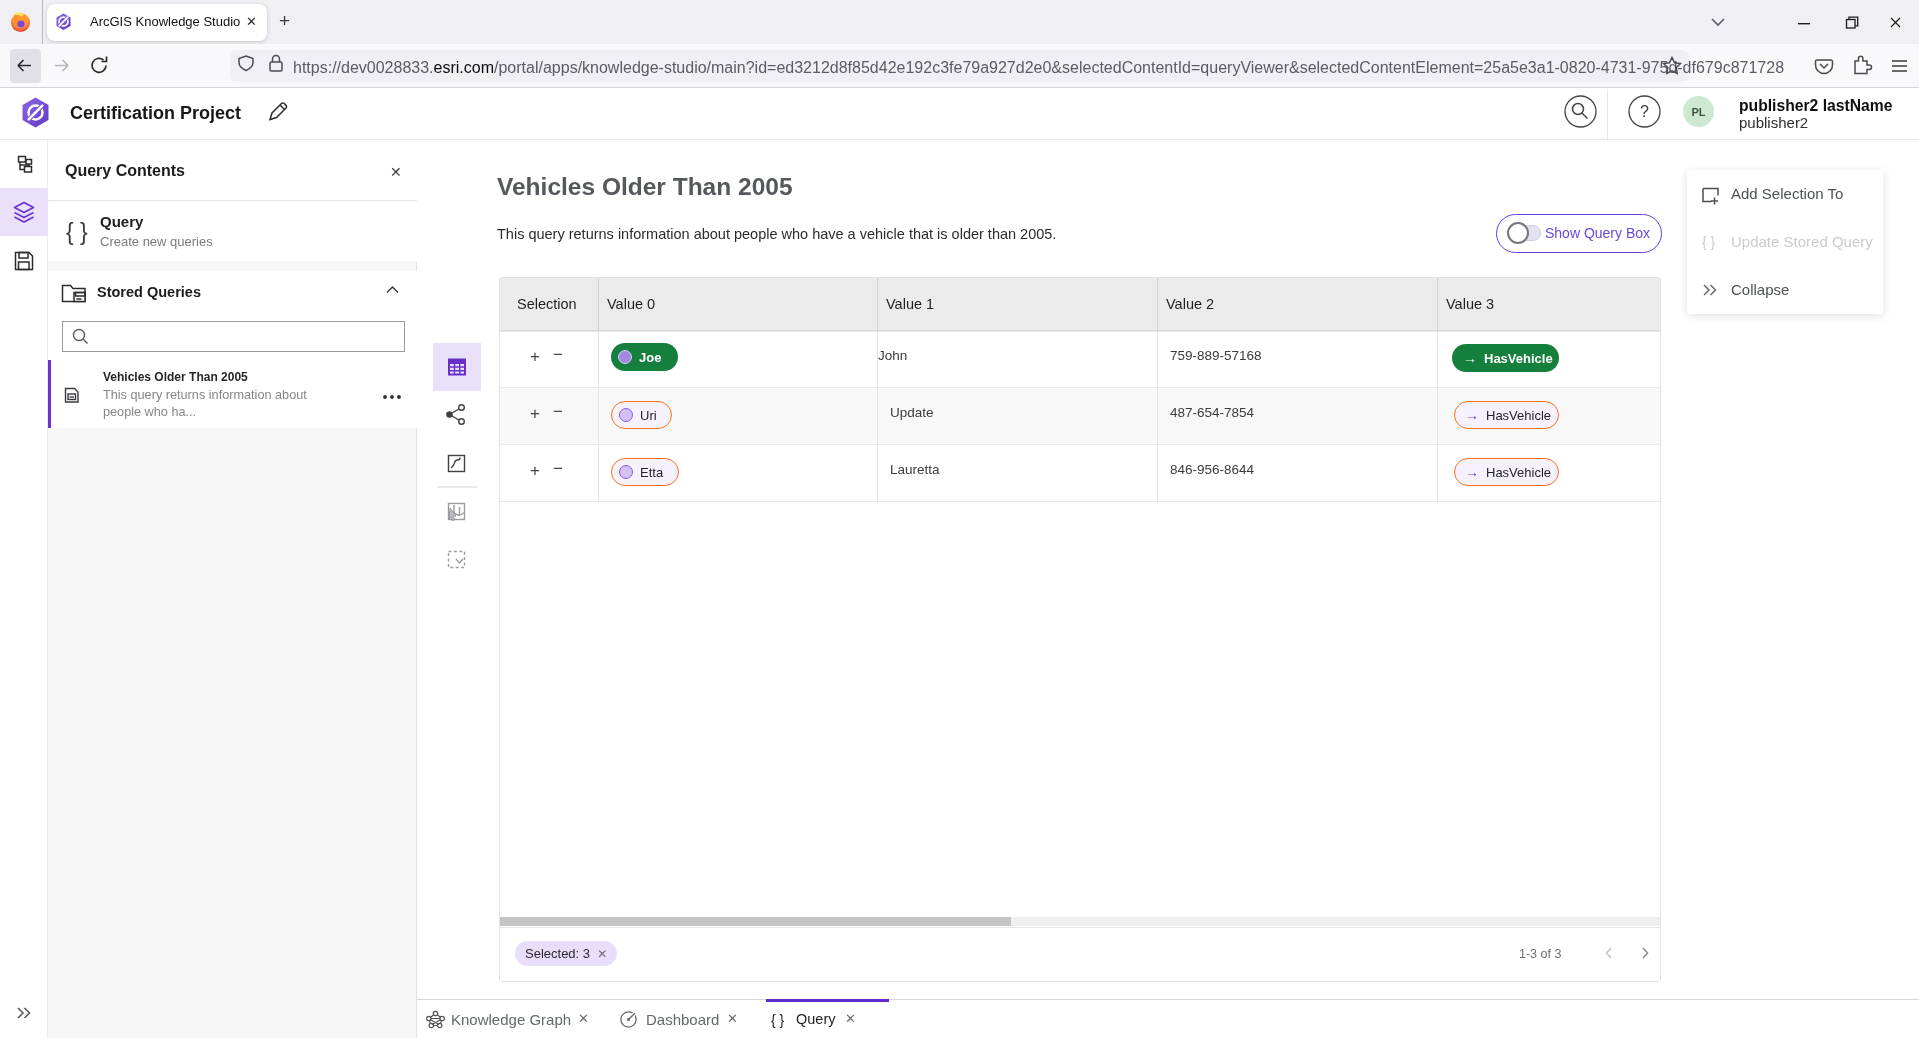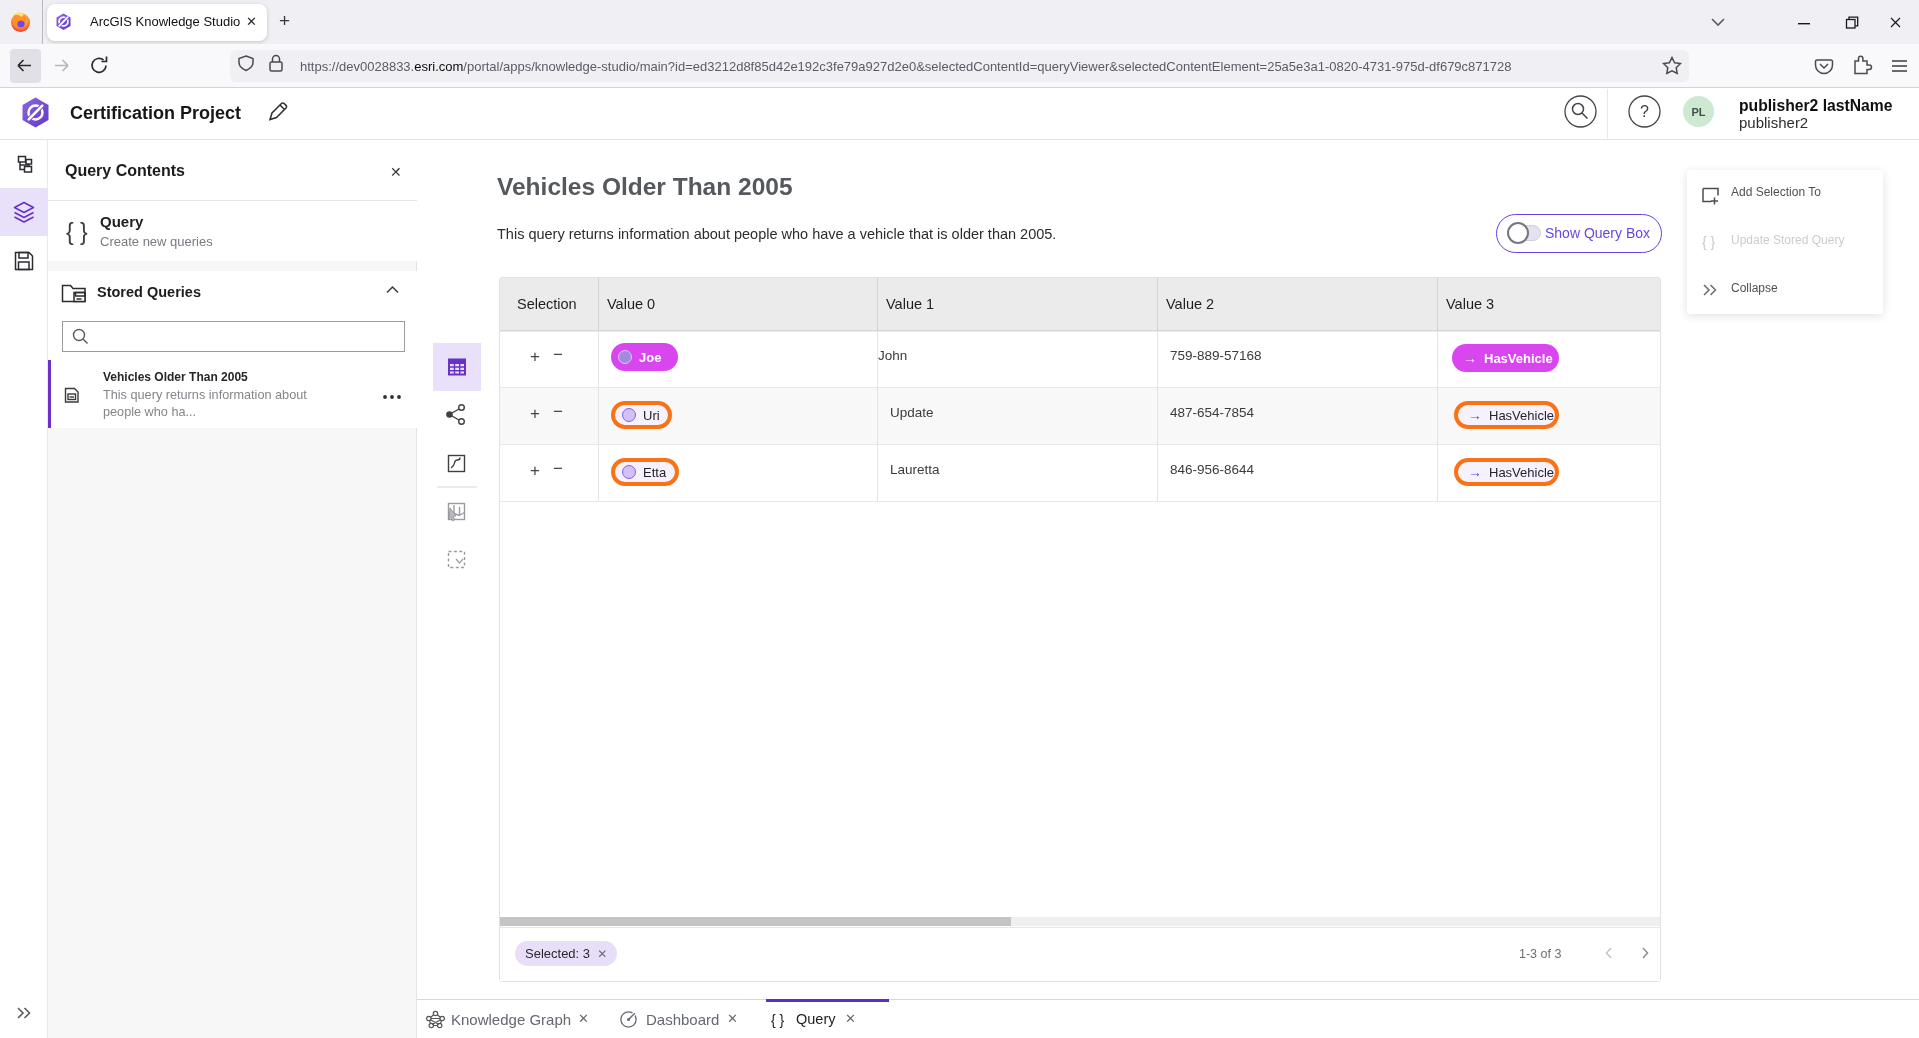--- a/index.html
+++ b/index.html
@@ -10,21 +10,21 @@
 #titlebar{left:0;top:0;width:1919px;height:44px;background:#f0f0f4}
 #tabsep{left:42px;top:0;width:1px;height:44px;background:#b8b8bd}
 #tab{left:47px;top:4px;width:220px;height:37px;background:#fff;border-radius:8px;
 box-shadow:0 1px 4px rgba(0,0,0,.18)}
 #tabtitle{left:90px;top:14px;font-size:13px;color:#111114;font-weight:400}
 #tabx{left:246px;top:14px;font-size:13px;color:#2a2a2e}
 #newtab{left:279px;top:10px;font-size:19px;color:#3a3a3e;font-weight:400}
 #navbar{left:0;top:44px;width:1919px;height:44px;background:#f9f9fb;border-bottom:1px solid #d4d4d8}
 #backbtn{left:10px;top:49px;width:31px;height:34px;background:#e0e0e6;border-radius:4px}
 #urlfield{left:230px;top:50px;width:1459px;height:32px;background:#f0f0f4;border-radius:6px}
-#urltext{left:300px;top:59px;font-size:13px;color:#5b5b66;white-space:nowrap}
+#urltext{left:293px;top:59px;font-size:16px;color:#5b5b66;white-space:nowrap}
 #urltext b{color:#0c0c0d;font-weight:400}
 
 #appheader{left:0;top:89px;width:1919px;height:51px;background:#fff;border-bottom:1px solid #e4e4e4}
 #apptitle{left:70px;top:103px;font-size:18px;font-weight:700;color:#17171b}
 #hdrsep{left:1607px;top:89px;width:1px;height:50px;background:#e8e8e8}
 #uname1{left:1739px;top:97px;font-size:15.7px;font-weight:700;color:#0f0f0f}
 #uname2{left:1739px;top:114px;font-size:15px;color:#2e2e2e}
 
 #rail{left:0;top:140px;width:48px;height:898px;background:#fff;border-right:1px solid #eaeaea}
 #railsel{left:0;top:188px;width:48px;height:48px;background:#e9e0fa}
@@ -63,30 +63,30 @@
 
 #sbtrack{left:500px;top:917px;width:1160px;height:9px;background:#efefef}
 #sbthumb{left:500px;top:917px;width:511px;height:9px;background:#c4c4c4}
 #cfoot{left:500px;top:927px;width:1160px;height:54px;background:#fff;border-top:1px solid #e6e6e6}
 #selchip{left:515px;top:941px;height:25px;padding:0 10px;background:#e8defa;border-radius:13px;
 font-size:13px;color:#28282c;line-height:25px}
 #pginfo{left:1519px;top:947px;font-size:12.5px;color:#6d6d72}
 
 #popup{left:1687px;top:170px;width:196px;height:144px;background:#fff;border-radius:3px;
 box-shadow:0 2px 10px rgba(0,0,0,.12)}
-.pitem{left:1731px;font-size:12px;color:#4d5156}
+.pitem{left:1731px;font-size:15px;color:#4d5156}
 
 #tabbar{left:417px;top:999px;width:1502px;height:39px;background:#fff;border-top:1px solid #d8d8d8}
 #activeline{left:766px;top:999px;width:123px;height:3px;background:#5e2ccb}
 .btab{top:1011px;font-size:15px;color:#64686f}
 .btabx{top:1011px;font-size:13px;color:#6a6a70}
 
 .chip{height:28px;border-radius:14px;display:flex;align-items:center}
-.chipfill{background:#d946ef;color:#fff}
-.chipline{background:#f6f2fd;border:4px solid #f97316;color:#242428}
+.chipfill{background:#15803d;color:#fff}
+.chipline{background:#f6f2fd;border:1px solid #f97316;color:#242428}
 .dot{width:14px;height:14px;border-radius:50%;margin-left:7px}
 </style>
 </head>
 <body>
 <div class="abs" id="titlebar"></div>
 <div class="abs" id="tabsep"></div>
 <div class="abs" id="tab"></div>
 <div class="abs" id="tabtitle">ArcGIS Knowledge Studio</div>
 <div class="abs" id="tabx">✕</div>
 <div class="abs" id="newtab">+</div>

